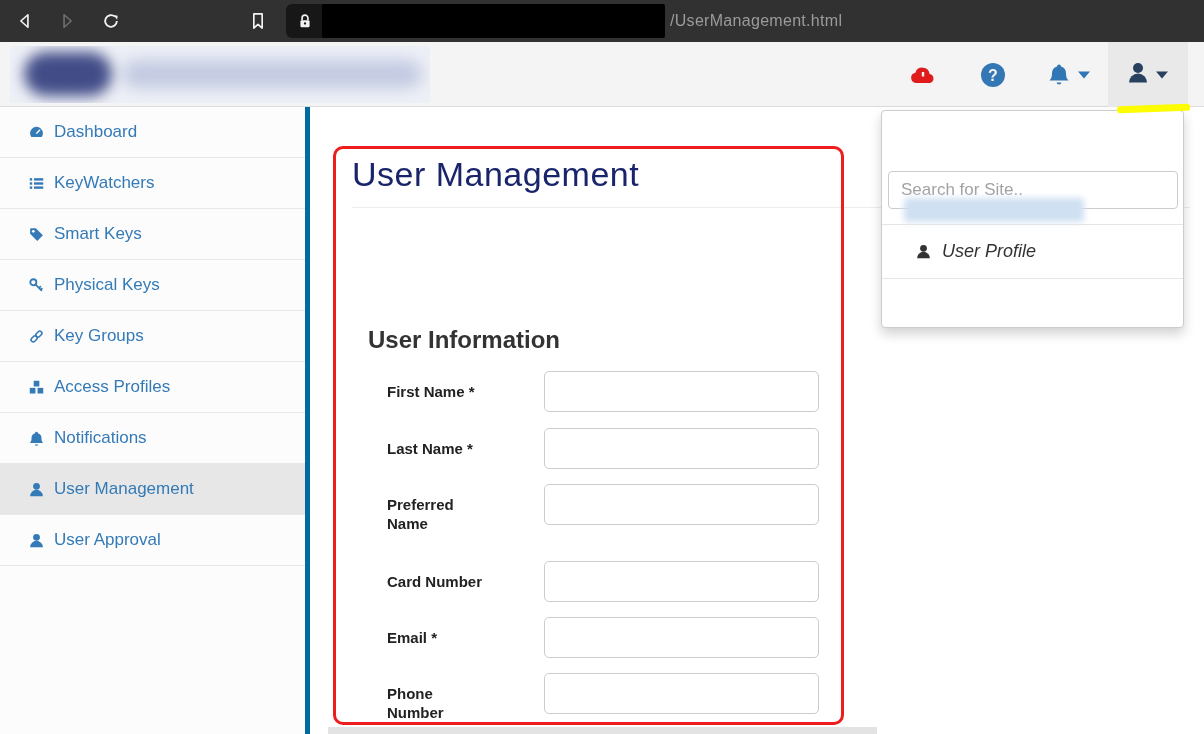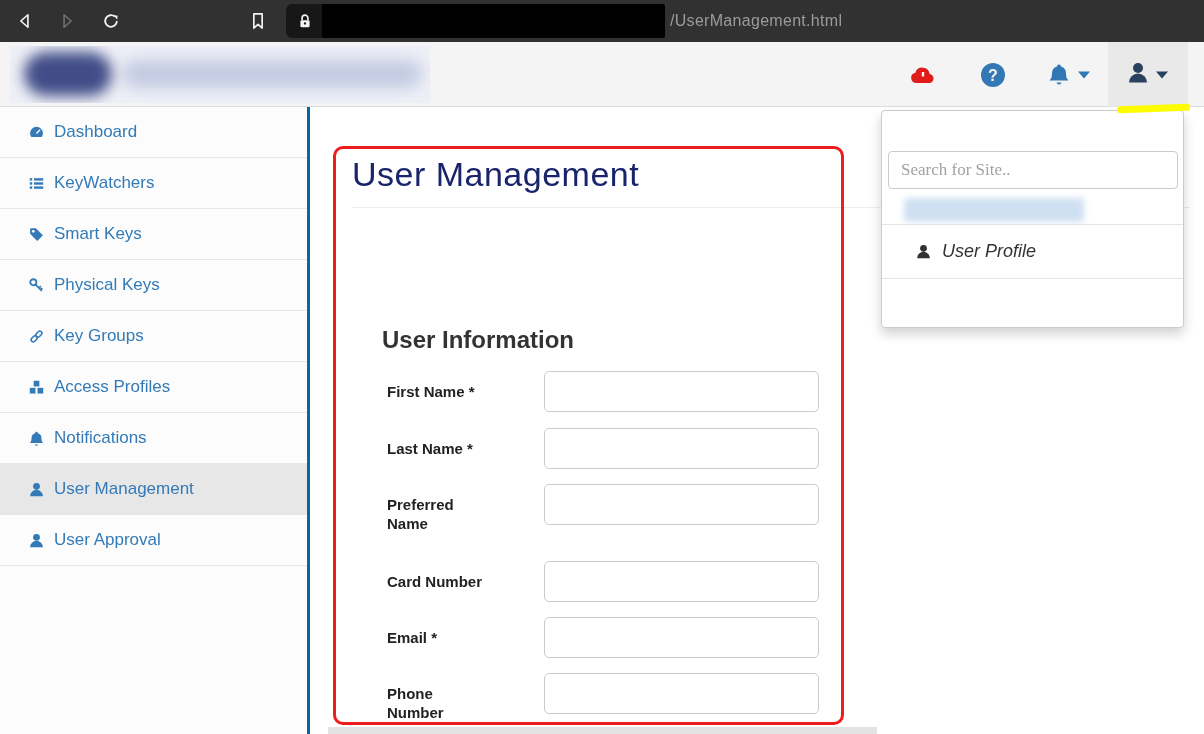--- a/index.html
+++ b/index.html
@@ -37,34 +37,34 @@
   .h-download { left:903px; width:40px; color:#e01b1b; }
   .h-help     { left:973px; width:40px; color:#3378b5; }
   .h-bell     { left:1042px; width:34px; color:#3077b4; }
   .h-bell-caret { left:1074px; width:20px; color:#3077b4; }
   .account-box { position:absolute; left:1108px; top:0; width:80px; height:65px;
     background:#e9e9e9; display:flex; align-items:center; justify-content:center; gap:6px;
     color:#27415e; cursor:pointer; }
 
   
   .sidebar { position:absolute; left:0; top:107px; width:310px; height:627px;
-    background:#fcfcfc; border-right:3px solid #0369a1; }
+    background:#fcfcfc; border-right:5px solid #0369a1; }
   .srow { height:51px; display:flex; align-items:center; padding-left:25px;
     border-bottom:1px solid #e8e8e8; color:#337ab7; cursor:pointer; }
   .srow.active { background:#e7e7e7; }
   .sicon { width:22px; height:18px; display:inline-flex; align-items:center; justify-content:center; }
   .sicon svg { width:17px; height:17px; }
   .slabel { margin-left:7px; font-size:17px; }
 
   
   .main { position:absolute; left:311px; top:107px; width:893px; height:627px; background:#fff; }
   .page-title { position:absolute; left:352px; top:155px; font-size:34px; font-weight:500;
     color:#1a246b; letter-spacing:.5px; }
   .title-rule { position:absolute; left:352px; top:207px; width:838px; height:1px; background:#ececec; z-index:1; }
-  .section-title { position:absolute; left:368px; top:326px; font-size:24px; color:#333;margin-left:14px; }
+  .section-title { position:absolute; left:368px; top:326px; font-size:24px; color:#333; }
   .frow { position:absolute; left:0; top:0; width:1204px; }
   .flabel { position:absolute; left:387px; width:104px; padding-top:11px;
     font-size:15px; font-weight:700; color:#222; line-height:19px; }
   .finput { position:absolute; left:544px; width:275px; height:41px;
     border:1px solid #ccc; border-radius:5px; background:#fff; padding:0 12px; font-size:15px; }
   .bottom-strip { position:absolute; left:328px; top:727px; width:549px; height:7px; background:#e3e3e3; }
 
   
   .red-box { position:absolute; left:333px; top:146px; width:511px; height:579px;
     border:3px solid #ee1c1c; border-radius:10px; z-index:5; pointer-events:none; }
@@ -76,22 +76,22 @@
   .dd-email-row { position:absolute; left:0; top:0; width:100%; height:40px; }
   .hl-main { position:absolute; left:2px; top:3px; width:286px; height:32px;
     background:#fdfd00; transform:rotate(-.4deg); border-radius:2px; }
   .hl-redact { position:absolute; left:152px; top:6px; width:130px; height:27px;
     background:#e9e973; filter:blur(1.5px); }
   .hl-squiggle { position:absolute; left:6px; top:34px; width:150px; height:5px;
     background:#fdfd00; transform:rotate(1.2deg); border-radius:3px; }
   .hl-dash { position:absolute; left:1117px; top:105px; width:73px; height:7px;
     background:#fdfd00; transform:rotate(-2deg); z-index:11; border-radius:3px; }
   .dd-email { position:absolute; left:24px; top:9px; font-size:17px; font-weight:700; color:#111; }
-  .dd-search { position:absolute; left:6px; top:40px; width:290px; height:38px;
-    border:1px solid #ccc; border-radius:4px; padding:0 12px; font-size:17px; color:#333;font-family:Liberation Serif, serif; }
+  .dd-search { position:absolute; left:6px; top:60px; width:290px; height:38px;
+    border:1px solid #ccc; border-radius:4px; padding:0 12px; font-size:17px; color:#333; }
   .dd-search::placeholder { color:#a2a2a2; }
   .dd-blur-item { position:absolute; left:22px; top:87px; width:180px; height:24px;
     background:#cfe0f2; filter:blur(3px); border-radius:3px; }
   .dd-divider { position:absolute; left:0; width:100%; height:1px; background:#e5e5e5; }
   .dd-item { position:absolute; left:0; width:100%; height:54px; display:flex; align-items:center;
     padding-left:29px; color:#333; cursor:pointer;font-style:italic; }
   .dd-item .dicon { width:24px; display:inline-flex; justify-content:center; }
   .dd-item .dicon svg { width:17px; height:17px; }
   .dd-item span.dlabel { margin-left:7px; font-size:18px; }
 </style>

